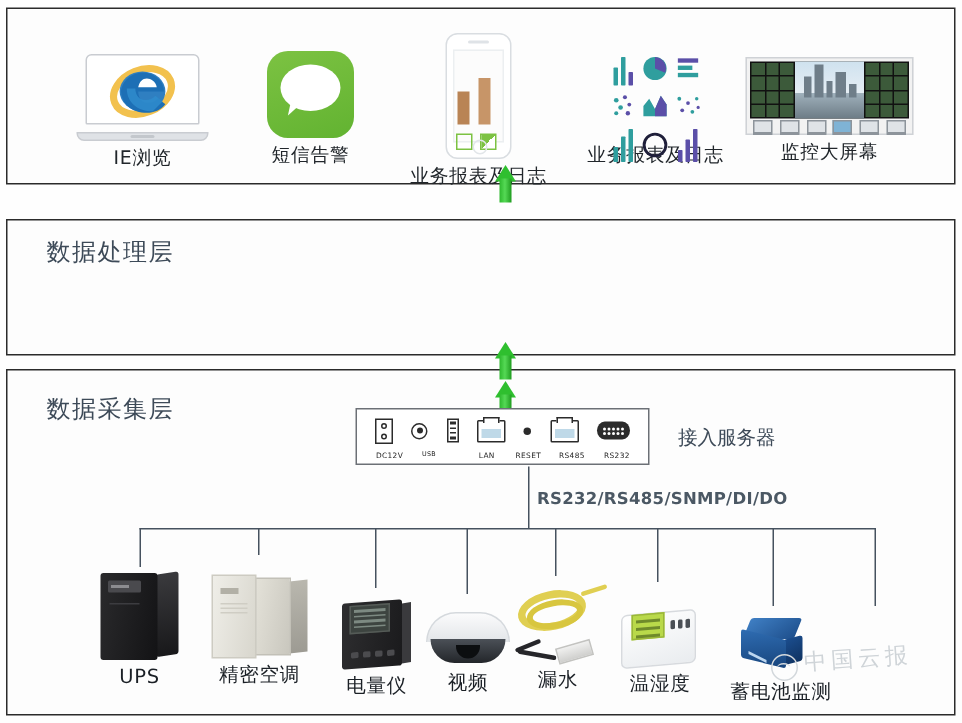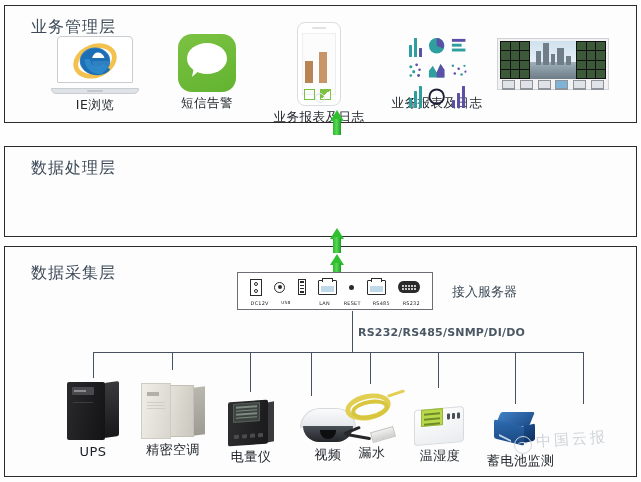--- a/index.html
+++ b/index.html
@@ -197,21 +197,20 @@
   #watermark .wm-text{position:absolute;left:22px;top:0;font-size:15px;color:#cfd4d8;letter-spacing:3px;transform:rotate(-4deg);white-space:nowrap;}
   #watermark .wm-logo{position:absolute;left:0;top:6px;width:16px;height:16px;border-radius:50%;border:1.4px solid #d3d8dc;}
   #watermark .wm-logo:after{content:"";position:absolute;left:3px;top:5px;width:9px;height:5px;border-top:1.4px solid #d3d8dc;border-radius:50% 50% 0 0;}
 </style>
 </head>
 <body>
 
 <div id="stage">
 
   <div class="layer" id="layer-business">
-    <div class="layer-title">业务管理层</div>
 
     <div class="node" id="n-ie">
       <div class="art">
         <div class="laptop">
           <div class="lid">
             <svg class="ie-glyph" viewBox="0 0 48 42">
               <ellipse cx="24" cy="22" rx="21" ry="15" transform="rotate(-22 24 22)" fill="none" stroke="#f2c14e" stroke-width="5"></ellipse>
               <path d="M8 22a16 14 0 1 1 32 0a16 14 0 1 1 -32 0" fill="#2f7fc1"></path>
               <path d="M9 21c2-9 10-13 17-12c8 1 13 7 13 13H21c0 5 3 8 7 8c3 0 5-1 7-3l5 4c-3 4-8 6-13 6c-10 0-18-6-18-16z" fill="#1d6fb5"></path>
               <path d="M21 19h13c-1-4-4-6-7-6s-5 2-6 6z" fill="#fff"></path>
@@ -353,20 +352,21 @@
           <div class="desks">
               <b></b>
               <b></b>
               <b></b>
               <b class="on"></b>
               <b></b>
               <b></b>
             </div>
         </div>
       </div>
+      <div class="caption">监控大屏幕</div>
     </div>
   </div>
 
   <div class="layer" id="layer-process">
     <div class="layer-title">数据处理层</div>
 
     <div class="node" id="n-access">
       <div class="art">
         <div class="server">
           <div class="body">
@@ -539,21 +539,21 @@
           <div class="r"></div>
           <div class="l">
             <div class="badge"></div>
             <div class="grill"></div>
           </div>
         </div>
     </div>
     <div class="caption" style="margin-top:2px">精密空调</div>
   </div>
 
-  <div class="dev" style="left:299px;top:400px;width:58px;">
+  <div class="dev" style="left:283px;top:400px;width:58px;">
     <div class="art" style="height:44px">
       <div class="dome">
           <div class="top"></div>
           <div class="bot"></div>
           <div class="lens"></div>
         </div>
     </div>
     <div class="caption" style="margin-top:2px">视频</div>
   </div>
 

